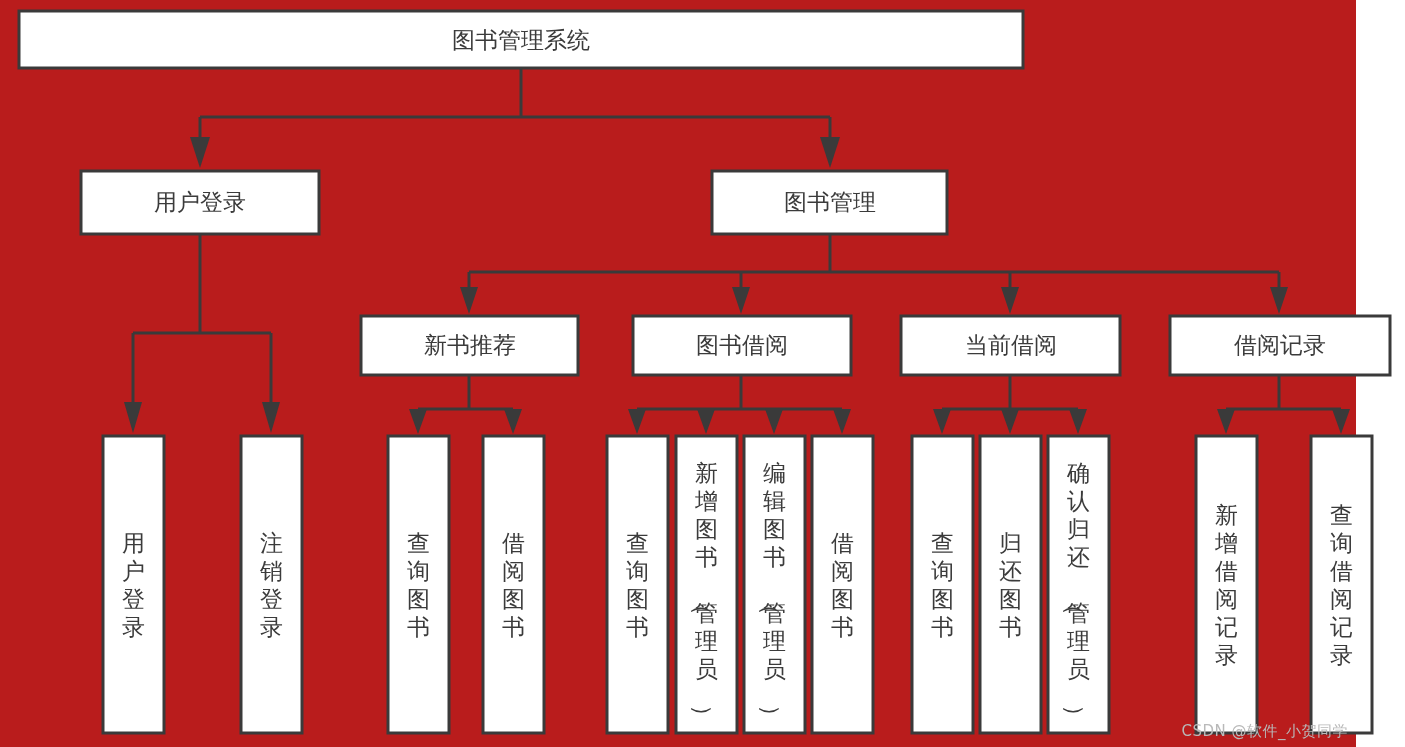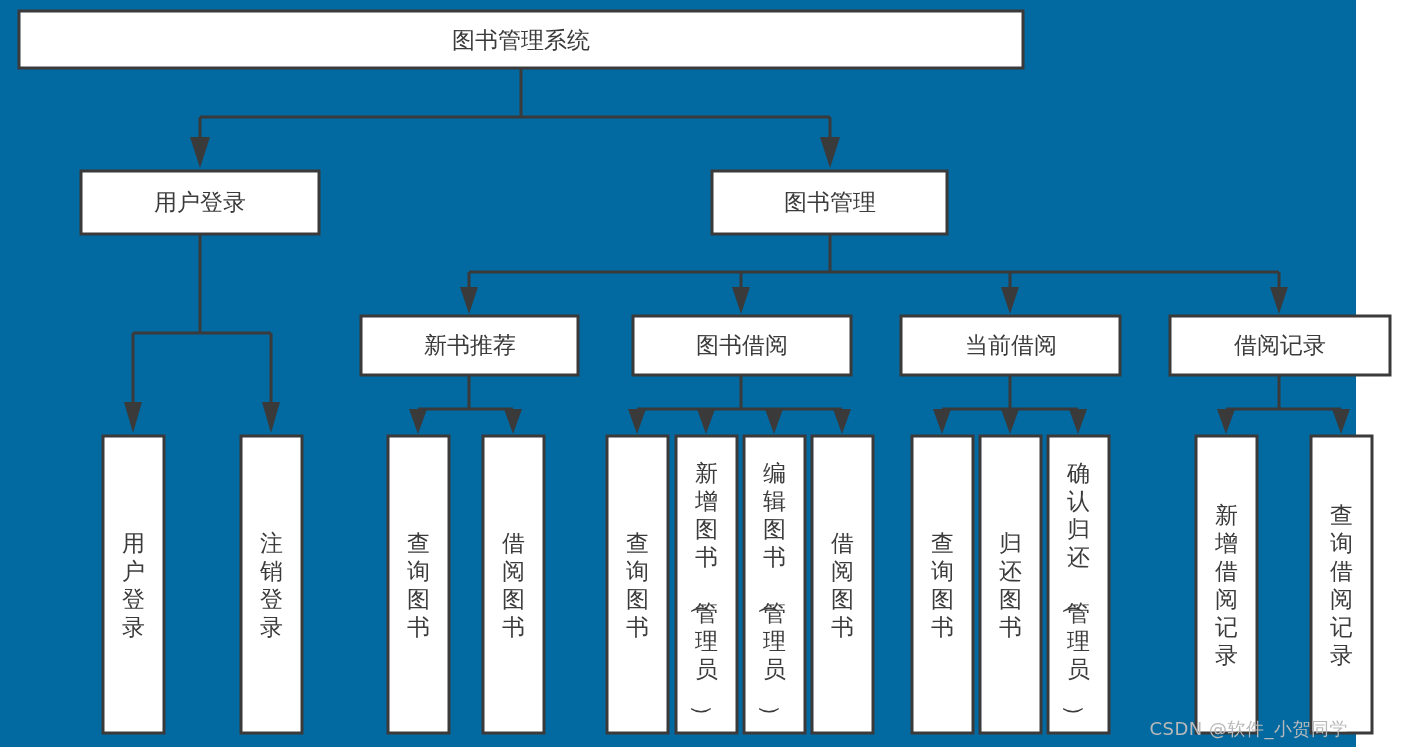--- a/index.html
+++ b/index.html
@@ -10,21 +10,21 @@
   body {
     width: 1405px;
     height: 747px;
     overflow: hidden;
     font-family: "DejaVu Sans", "Liberation Sans", sans-serif;
   }
   #diagram-root {
     position: relative;
     width: 1356px;
     height: 747px;
-    background: #0369a1;
+    background: #b91c1c;
   }
   svg#flowchart {
     display: block;
     width: 1405px;
     height: 747px;
   }
   .node-box {
     fill: #ffffff;
     stroke: #3a3a3a;
     stroke-width: 3;
@@ -50,21 +50,21 @@
     fill: #3b3b3b;
     font-family: "DejaVu Sans", "Liberation Sans", sans-serif;
     font-size: 23px;
     text-anchor: middle;
   }
   .watermark-text {
     position: absolute;
     right: 8px;
     bottom: 6px;
     font-family: "DejaVu Sans", "Liberation Sans", sans-serif;
-    font-size: 18px;
+    font-size: 15px;
     color: #b9b9b9;
     white-space: nowrap;
     letter-spacing: 0.5px;
     pointer-events: none;
     text-align: right;
   }
 </style>
 </head>
 <body>
 

